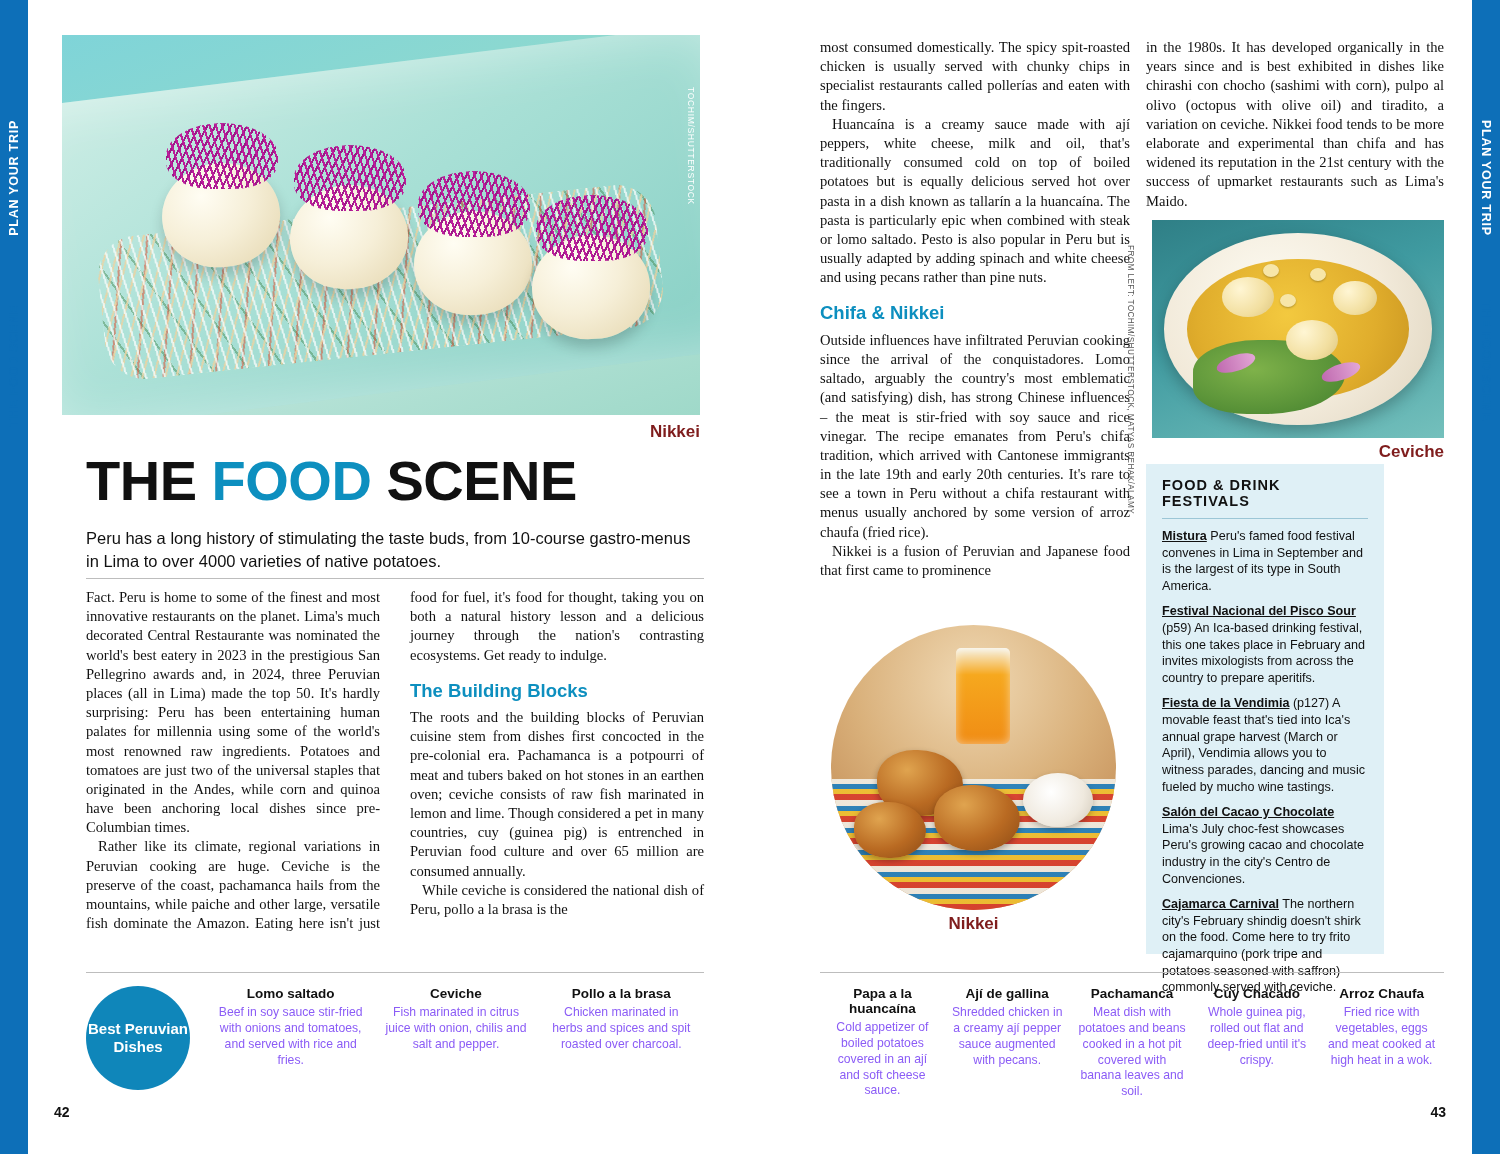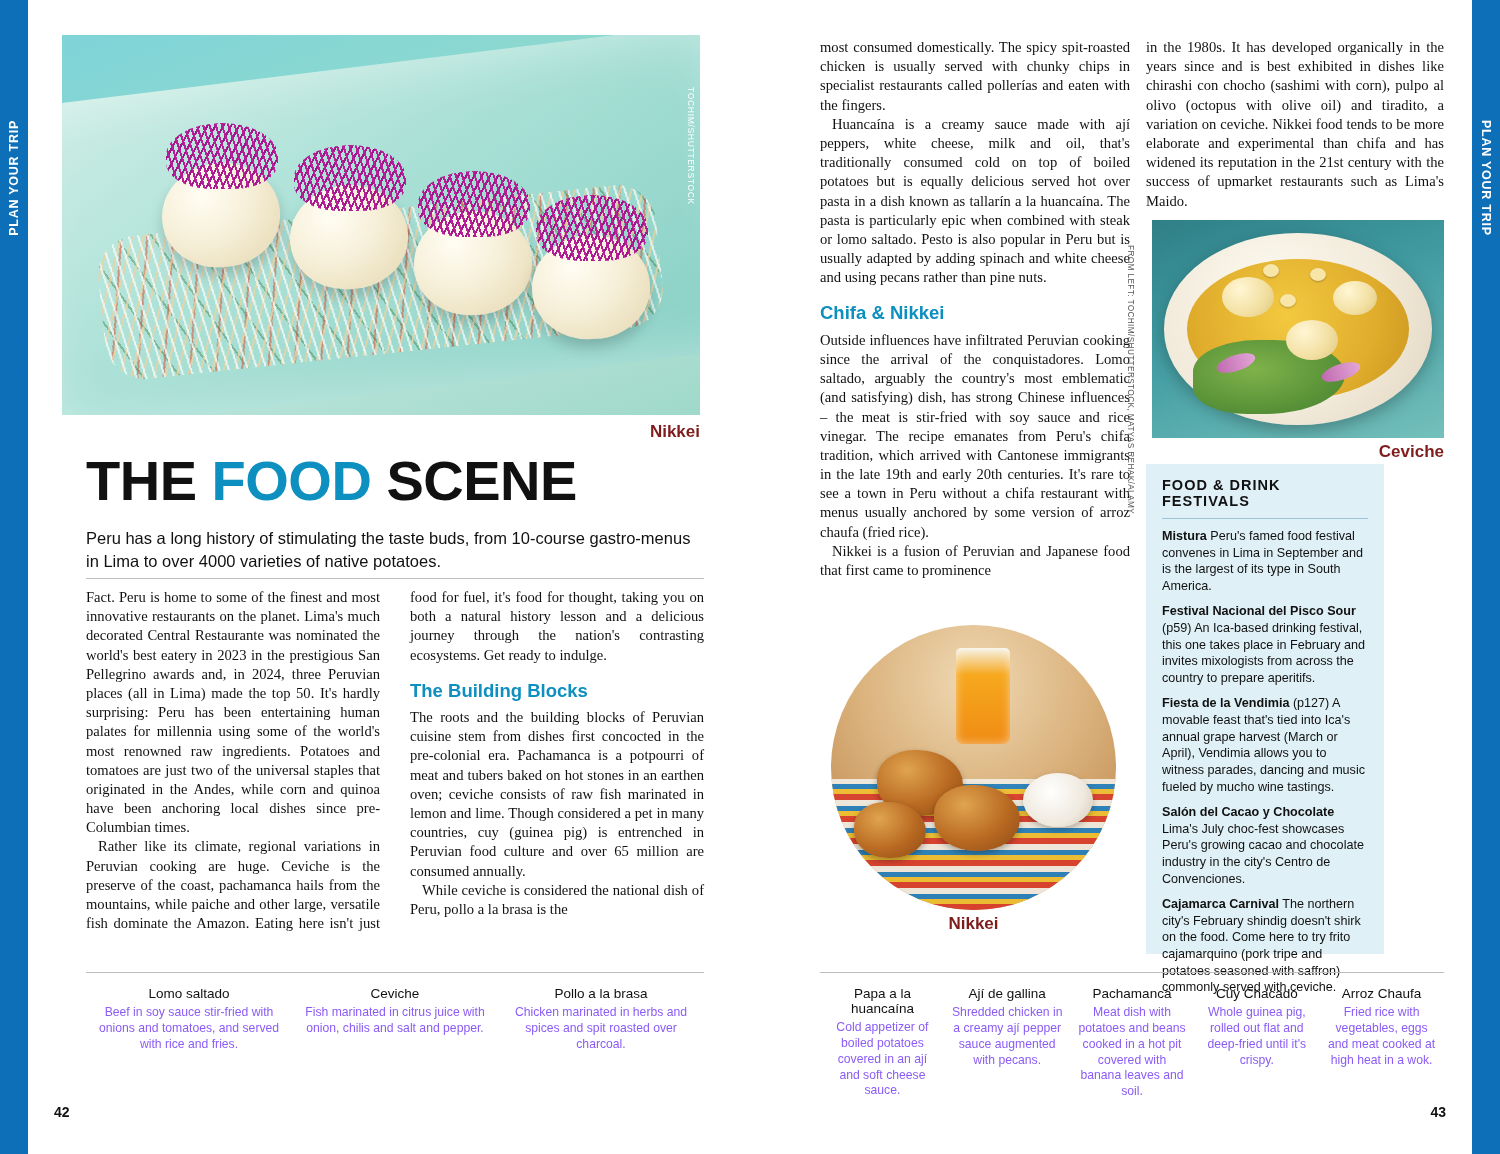--- a/index.html
+++ b/index.html
@@ -135,21 +135,21 @@
     width:104px; height:104px; border-radius:50%;
     background:#0f86ba; color:#fff;
     font-family:"Liberation Sans", sans-serif;
     font-weight:bold; font-size:15px; line-height:1.2;
     display:flex; align-items:center; justify-content:center; text-align:center;
     flex:0 0 104px; margin-right:18px;
   }
   .dish { flex:1; padding:0 9px; text-align:center; }
   .dish-name {
     font-family:"Liberation Sans", sans-serif;
-    font-weight:normal; font-size:13.5px; color:#111; margin-bottom:4px;
+    font-weight:bold; font-size:13.5px; color:#111; margin-bottom:4px;
   }
   .dish-desc {
     font-family:"Liberation Sans", sans-serif;
     font-size:12.2px; line-height:1.3; color:#8b5cf6;
   }
   .folio {
     position:absolute; bottom:34px;
     font-family:"Liberation Sans", sans-serif;
     font-weight:bold; font-size:14px; color:#111;
   }
@@ -189,21 +189,21 @@
     font-family:"Liberation Sans", sans-serif;
     font-weight:bold; font-size:14.5px; letter-spacing:.07em;
     color:#111; padding:13px 16px 0 16px;
   }
   .fest-line { height:1px; background:#9cc6d6; margin:9px 16px 0 16px; }
   .fest-list { padding:9px 16px 0 16px; }
   .fest-item {
     font-family:"Liberation Sans", sans-serif;
     font-size:12.6px; line-height:1.32; color:#111; margin-bottom:9px;
   }
-  .fest-item b { font-weight:bold; }
+  .fest-item b { font-weight:bold;text-decoration:underline; }
   .cloth {
     position:absolute; left:0; bottom:0; width:100%; height:46%;
     background:
       repeating-linear-gradient(0deg, #d83a2a 0 6px, #f0c12f 6px 11px, #1d7fc0 11px 16px, #f2efe6 16px 22px);
     opacity:.9;
   }
   .glass {
     position:absolute; left:44%; top:8%; width:54px; height:96px;
     background:linear-gradient(180deg,#f6f2e5 0%, #f6a81e 28%, #f08c14 100%);
     border-radius:5px 5px 7px 7px;
@@ -263,20 +263,21 @@
       <p>Rather like its climate, regional variations in Peruvian cooking are huge. Ceviche is the preserve of the coast, pachamanca hails from the mountains, while paiche and other large, versatile fish dominate the Amazon. Eating here isn't just food for fuel, it's food for thought, taking you on both a natural history lesson and a delicious journey through the nation's contrasting ecosystems. Get ready to indulge.</p>
       <div class="subhead">The Building Blocks</div>
       <p>The roots and the building blocks of Peruvian cuisine stem from dishes first concocted in the pre-colonial era. Pachamanca is a potpourri of meat and tubers baked on hot stones in an earthen oven; ceviche consists of raw fish marinated in lemon and lime. Though considered a pet in many countries, cuy (guinea pig) is entrenched in Peruvian food culture and over 65 million are consumed annually.</p>
       <p>While ceviche is considered the national dish of Peru, pollo a la brasa is the</p>
     </div>
   </div>
 
   <div class="rule rule-left-bot"></div>
 
   <div class="dishes-left">
+    <div class="best-circle">Best Peruvian Dishes</div>
     <div class="dish">
       <div class="dish-name">Lomo saltado</div>
       <div class="dish-desc">Beef in soy sauce stir-fried with onions and tomatoes, and served with rice and fries.</div>
     </div>
     <div class="dish">
       <div class="dish-name">Ceviche</div>
       <div class="dish-desc">Fish marinated in citrus juice with onion, chilis and salt and pepper.</div>
     </div>
     <div class="dish">
       <div class="dish-name">Pollo a la brasa</div>

